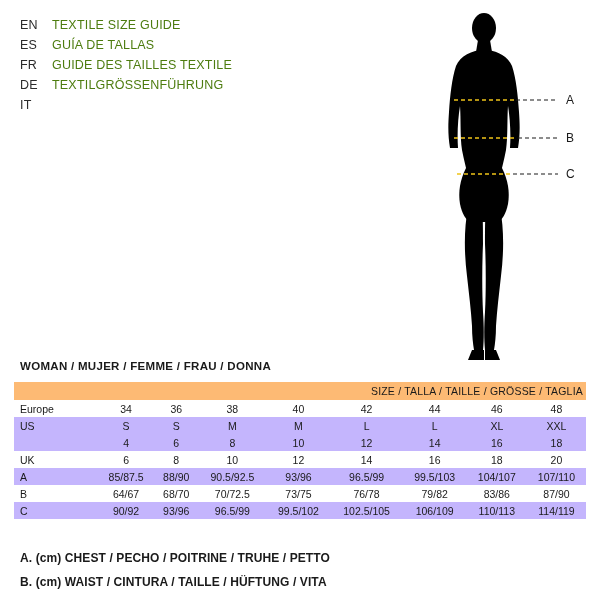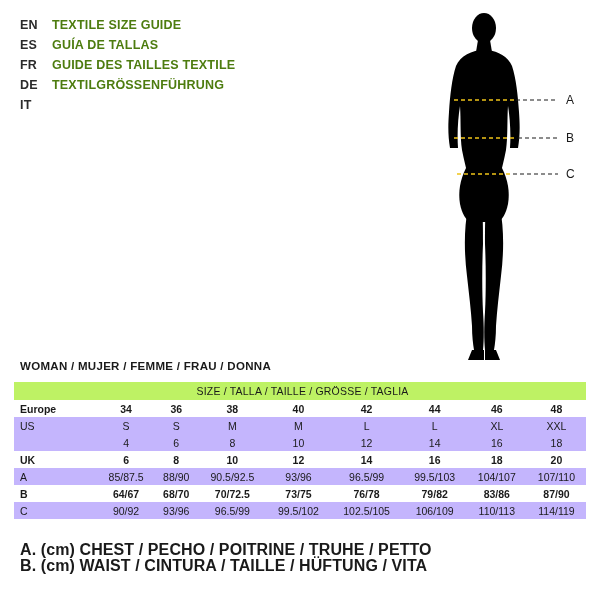--- a/index.html
+++ b/index.html
@@ -23,21 +23,20 @@
     position: absolute;
     left: 20px;
     top: 16px;
     width: 330px;
   }
   .lang-row {
     display: flex;
     align-items: baseline;
     line-height: 18px;
     margin-bottom: 2px;
-    font-weight: bold;
   }
   .lang-code {
     width: 32px;
     flex: 0 0 32px;
     font-size: 12.5px;
     letter-spacing: 0.2px;
     color: #2b2b2b;
   }
   .lang-title {
     font-size: 12.5px;
@@ -77,48 +76,49 @@
   }
   .size-table td, .size-table th {
     padding: 2px 3px;
     height: 17px;
     text-align: center;
     font-weight: normal;
     color: #1a1a1a;
     white-space: nowrap;
   }
   .size-table .hdr-row td {
-    background: #bef264;
-    text-align: center;
+    background: #fdba74;
+    text-align: right;
     padding-left: 8px;
     font-size: 10.5px;
     letter-spacing: 0.2px;
     height: 18px;
   }
   .size-table tbody tr.shade td { background: #c4b5fd; }
-  .size-table tbody tr.plain td { background: #ffffff; font-weight: bold; }
+  .size-table tbody tr.plain td { background: #ffffff; }
   .size-table td.rowlab {
     text-align: left;
     padding-left: 6px;
     width: 84px;
   }
 
   
   .legend {
     position: absolute;
     left: 20px;
     top: 542px;
     width: 560px;
   }
   .legend-line {
-    font-size: 16px;
+    font-size: 12px;
     font-weight: bold;
     letter-spacing: 0.1px;
     color: #1a1a1a;
     line-height: 16px;
+    margin-top: 8px;
   }
 </style>
 </head>
 <body>
 
 <div class="page">
 
   <div class="lang-block">
     <div class="lang-row">
       <span class="lang-code">EN</span>

